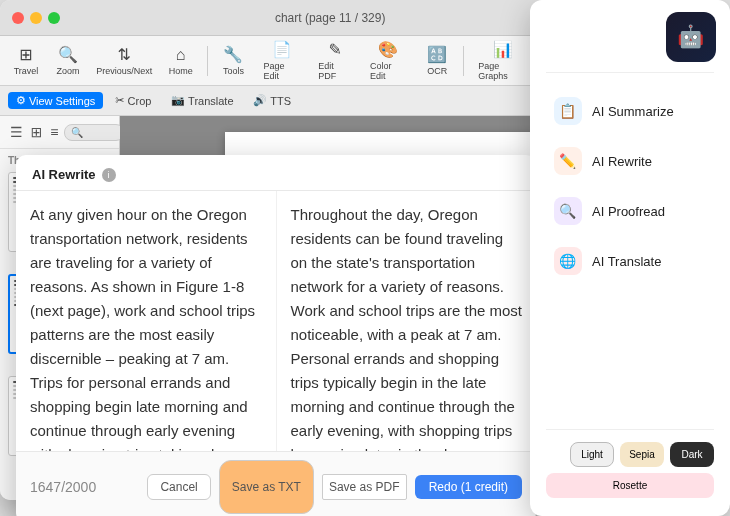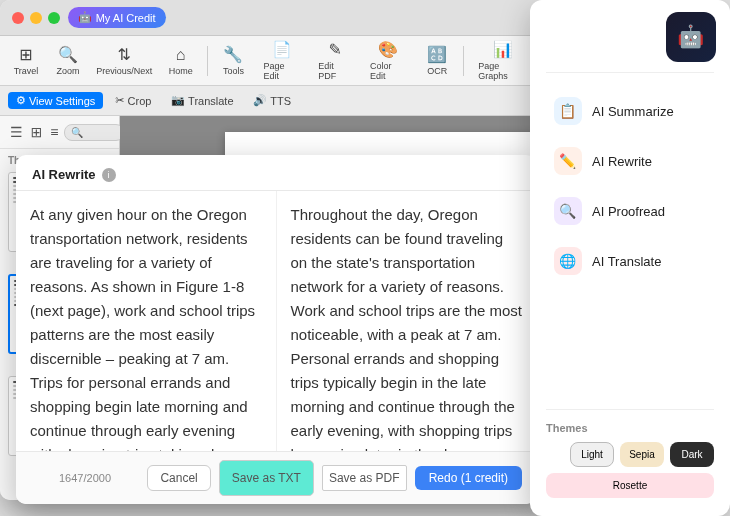--- a/index.html
+++ b/index.html
@@ -313,39 +313,39 @@
     }
     .ar-right { border-right: none; }
     .ar-footer {
       display: flex;
       align-items: center;
       justify-content: space-between;
       padding: 8px 14px;
       border-top: 1px solid #e8e8e8;
       background: #fafafa;
     }
-    .ar-word-count { font-size: 11px; color: #888; margin-left: 29px; }
+    .ar-word-count { font-size: 14px; color: #888; }
     .ar-actions { display: flex; gap: 8px; align-items: center; }
     .ar-cancel {
       font-size: 12px;
       color: #555;
       cursor: pointer;
       padding: 5px 12px;
       border-radius: 6px;
       border: 1px solid #ccc;
       background: white;
     }
     .ar-save-txt {
       font-size: 12px;
       color: #555;
       cursor: pointer;
-      padding: 10px 12px;
-      border-radius: 5px;
+      padding: 19px 12px;
+      border-radius: 12px;
       border: 1px solid #ccc;
-      background: #5eead4;
+      background: #fdba74;
     }
     .ar-save-pdf {
       font-size: 12px;
       color: #555;
       cursor: pointer;
       padding: 5px 6px;
       border-radius: 2px;
       border: 1px solid #ccc;
       background: white;
     }
@@ -453,20 +453,21 @@
 <body>
 
 <div class="main-window">
 
   <div class="title-bar">
     <div class="traffic-lights">
       <div class="traffic-light tl-close"></div>
       <div class="traffic-light tl-min"></div>
       <div class="traffic-light tl-max"></div>
     </div>
+    <div class="title-center">chart (page 11 / 329)</div>
 
     <button class="tb-ai-btn">
       <span>🤖</span>
       <span>My AI Credit</span>
     </button>
   </div>
 
   <div class="toolbar-row">
     <div class="tb-btn">
       <span class="tb-icon">⊞</span>
@@ -667,21 +668,20 @@
       <div class="ai-menu-icon" style="background:#f0e8ff;">🔍</div>
       <span class="ai-menu-label">AI Proofread</span>
     </div>
     <div class="ai-menu-item">
       <div class="ai-menu-icon" style="background:#ffe8e8;">🌐</div>
       <span class="ai-menu-label">AI Translate</span>
     </div>
   </div>
   <div class="ai-divider"></div>
   <div class="themes-section">
-    <div class="themes-label">Themes</div>
     <div class="themes-row">
       <div class="theme-btn light">
         <span>Light</span>
       </div>
       <div class="theme-btn sepia">
         <span>Sepia</span>
       </div>
       <div class="theme-btn dark">
         <span>Dark</span>
       </div>

